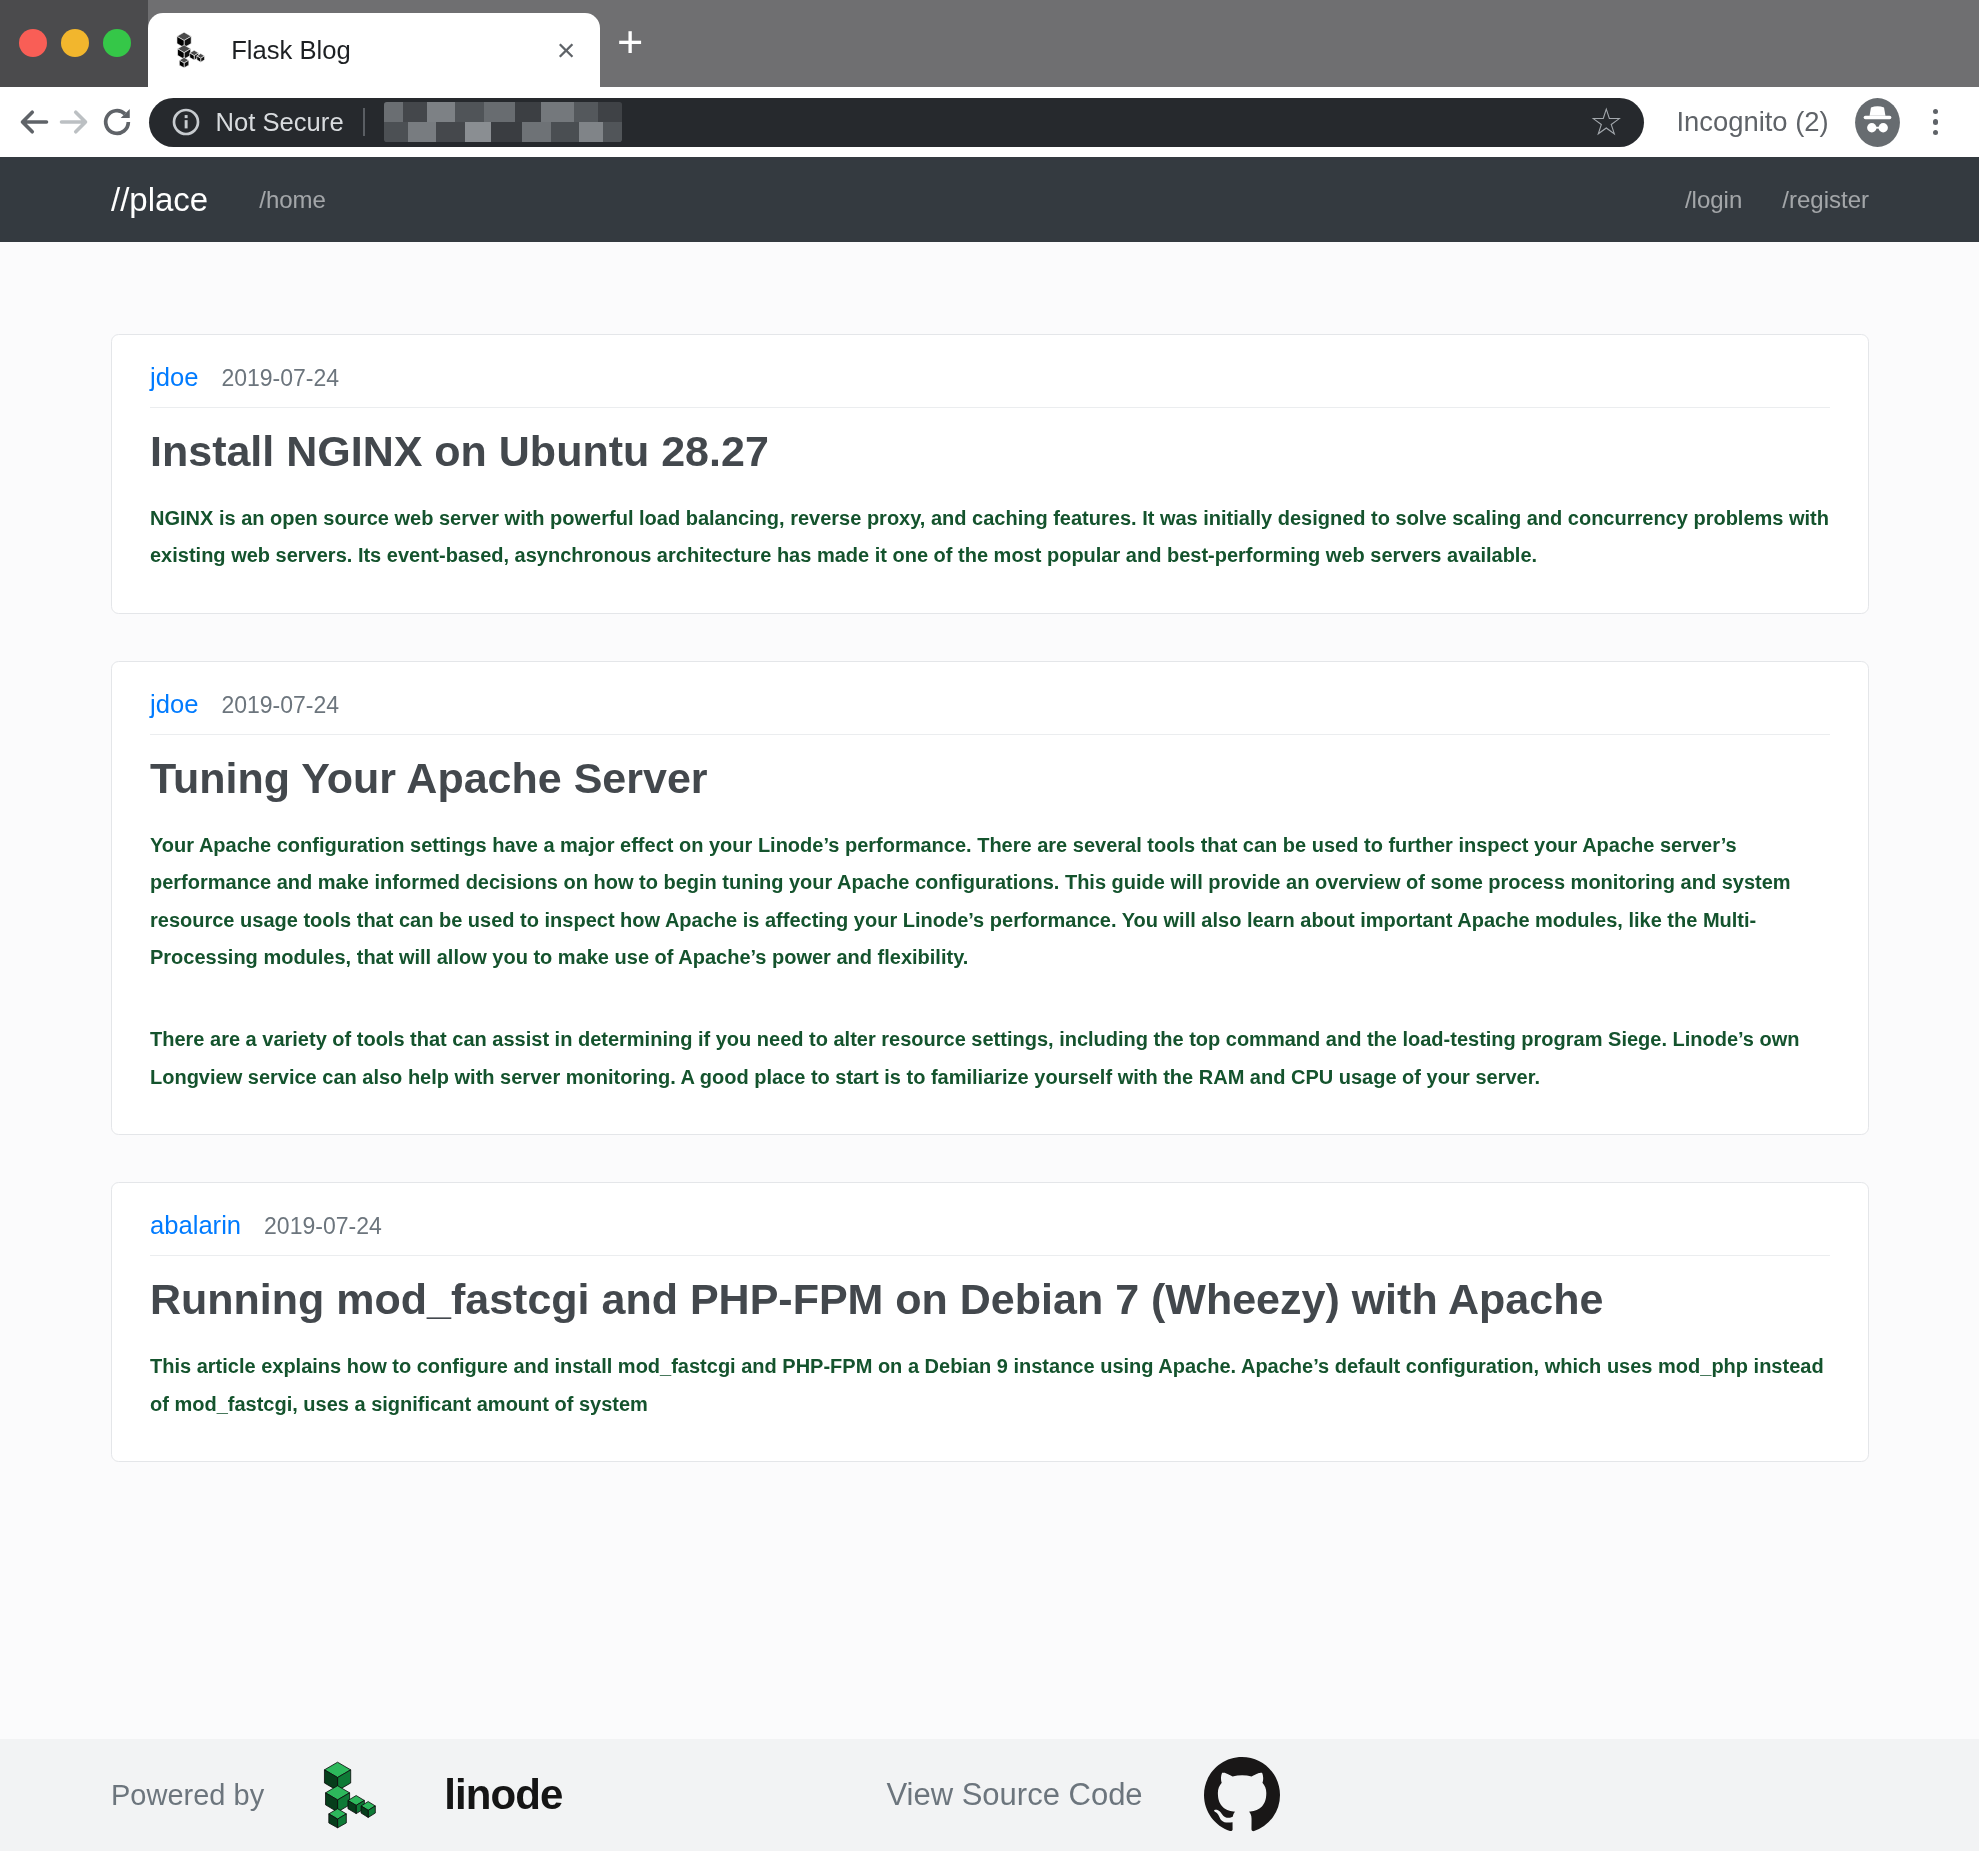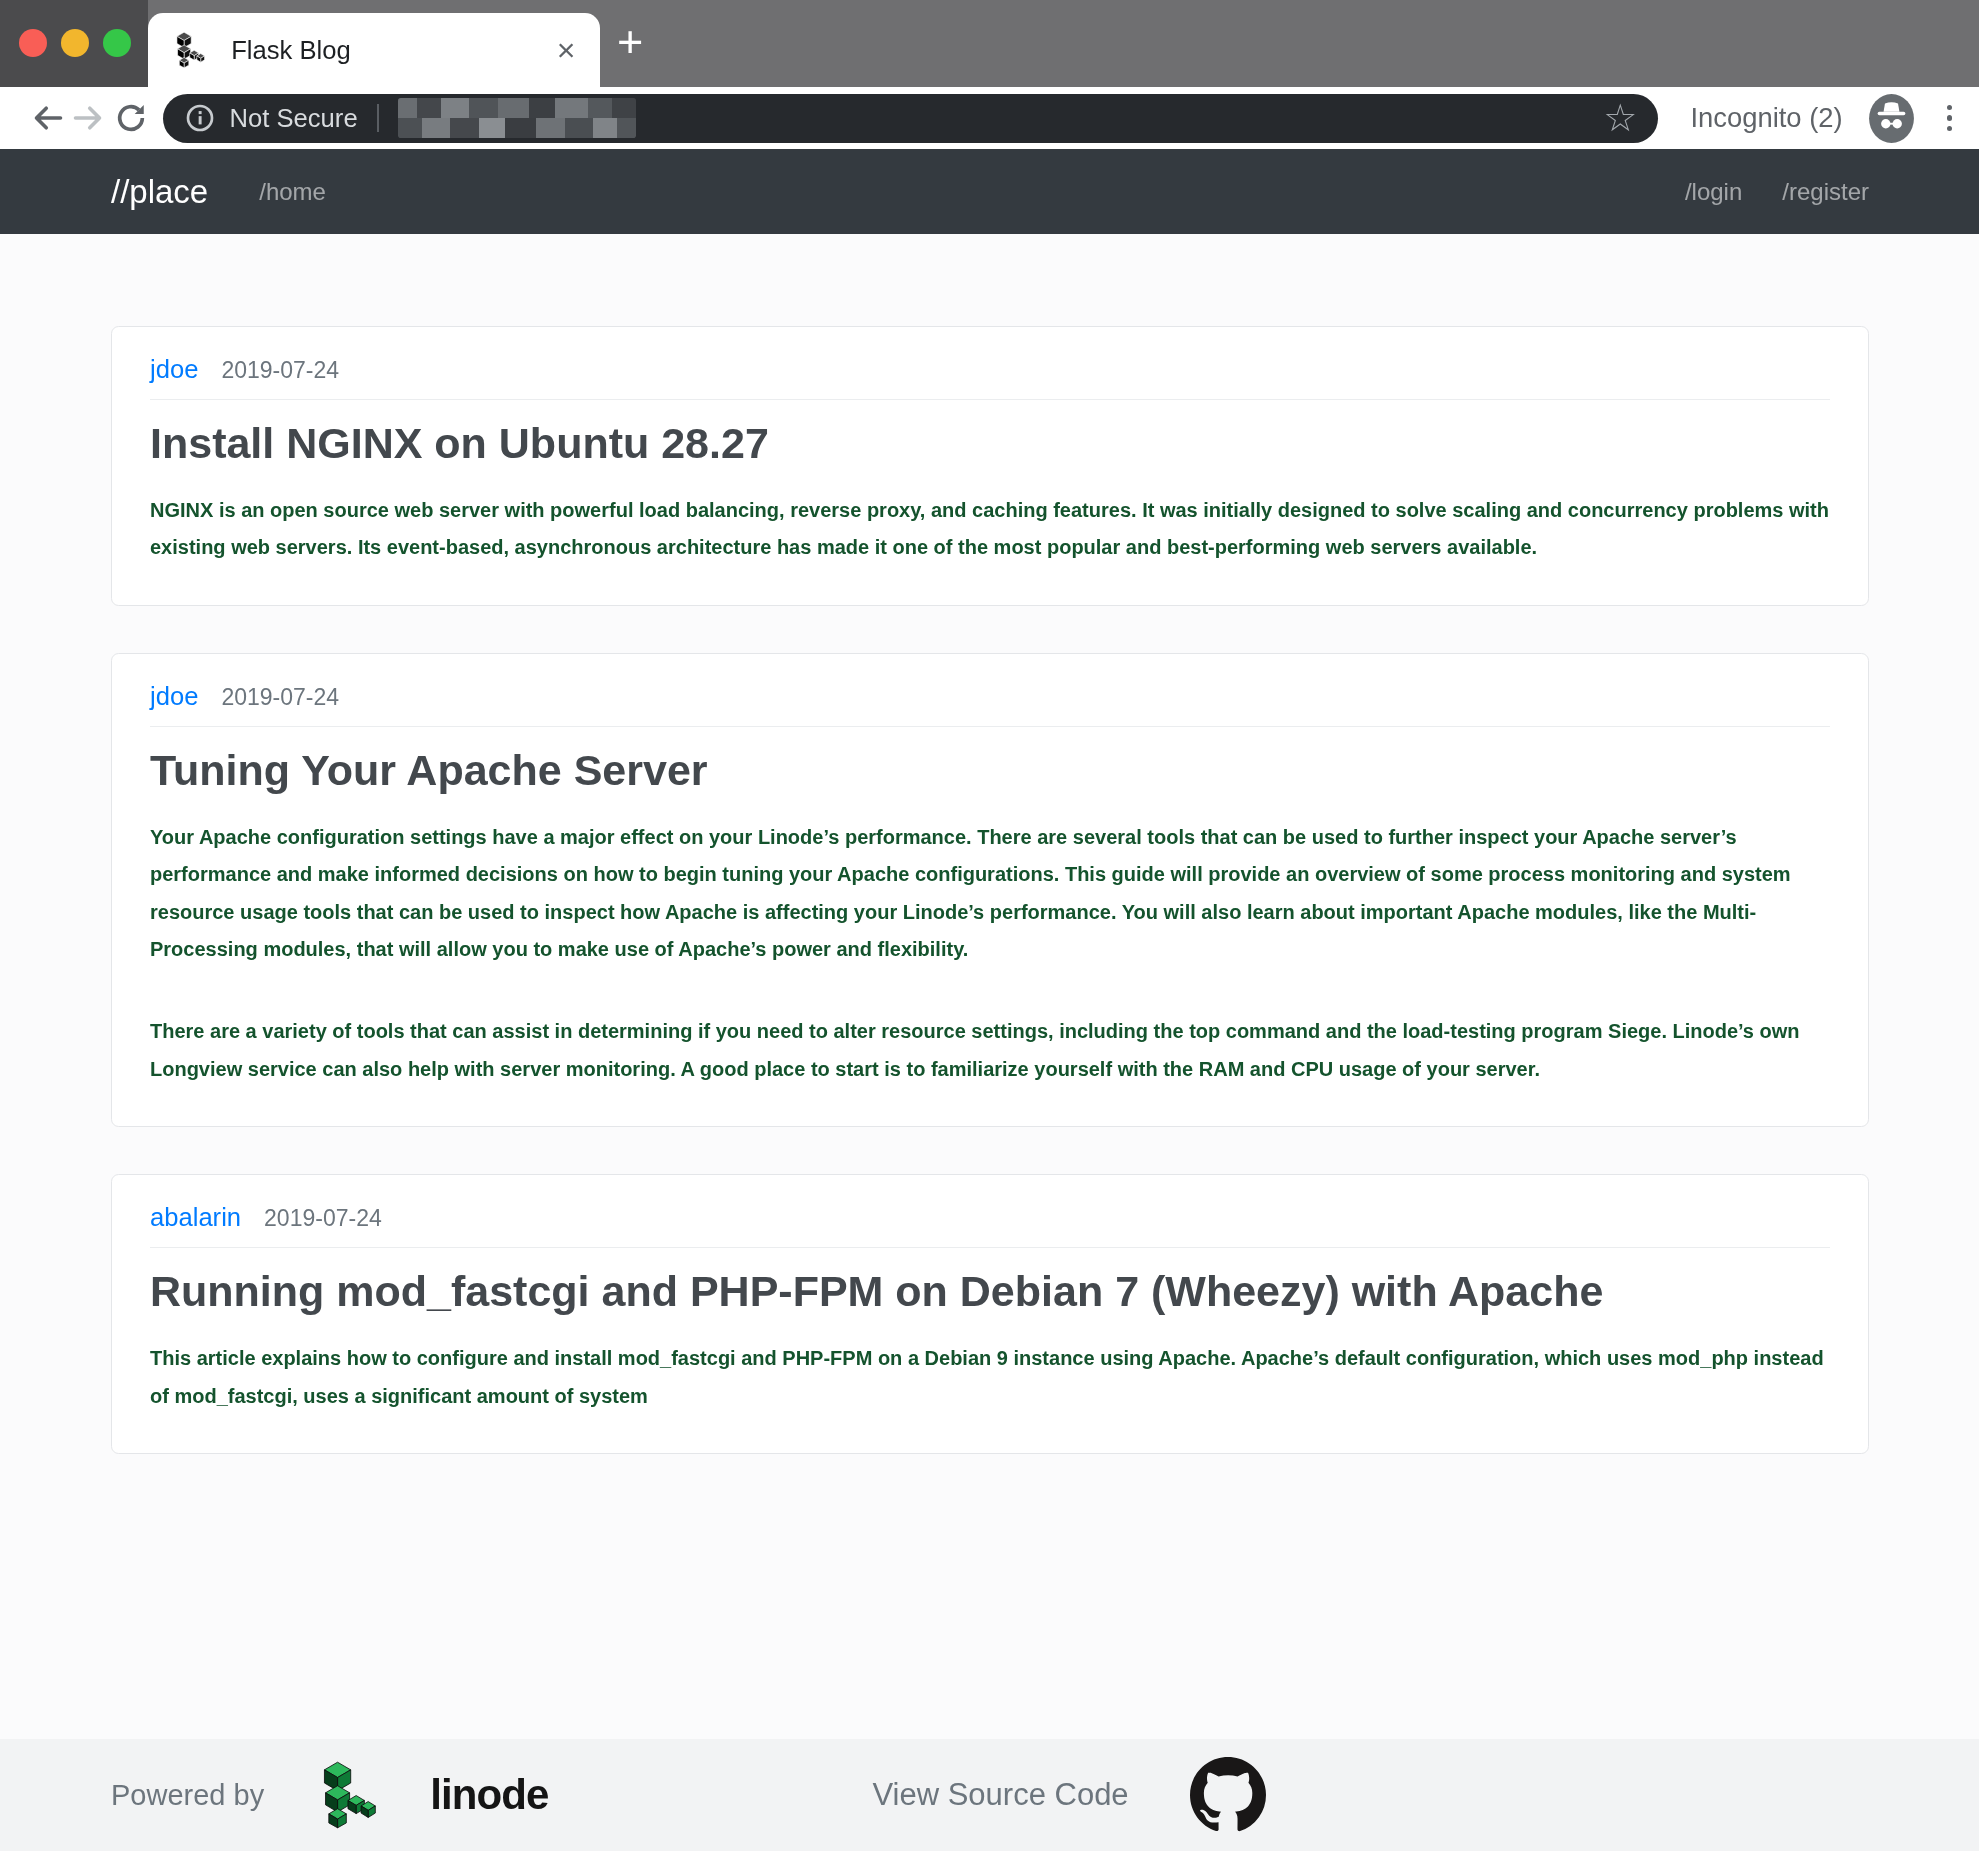--- a/index.html
+++ b/index.html
@@ -15,21 +15,21 @@
   .light{width:28px;height:28px;border-radius:50%;display:inline-block;}
   .light.red{background:#f95e56;}
   .light.yellow{background:#f2b62d;}
   .light.green{background:#35c748;}
   .tab{position:absolute;left:148px;top:13.2px;width:452px;height:74px;background:#ffffff;
     border-radius:15px 15px 0 0;display:flex;align-items:center;padding:0 24.6px;box-sizing:border-box;}
   .favicon{width:34px;height:38px;flex:none;display:inline-flex;}
   .tab-title{margin-left:24.6px;font-size:25.6px;color:#1d2023;}
   .tab-close{margin-left:auto;font-size:32px;color:#5f6368;line-height:1;cursor:pointer;}
   .newtab{position:absolute;left:617px;top:15px;font-size:45px;font-weight:400;color:#ffffff;line-height:1.2;}
-  .toolbar{height:62px;background:#ffffff;display:flex;align-items:center;padding:0 21px 0 26px;}
+  .toolbar{height:70px;background:#ffffff;display:flex;align-items:center;padding:0 21px 0 12px;}
   .navbtn{width:42px;height:42px;display:inline-flex;align-items:center;justify-content:center;flex:none;}
   .omnibox{height:49px;flex:1;max-width:1495px;background:#26292d;border-radius:24.6px;margin-left:11.4px;
     display:flex;align-items:center;padding:0 21px;box-sizing:border-box;}
   .notsecure{color:#d8dbde;font-size:25.6px;margin-left:13.2px;}
   .ombar-sep{width:1.9px;height:28px;background:#5a5e63;margin:0 19px;}
   .url-blur{width:238px;height:40px;border-radius:2.8px;overflow:hidden;}
   .url-blur .r1{height:20px;background:linear-gradient(90deg,#6a6e72 0 8%,#44474b 8% 18%,#7d8185 18% 30%,#505458 30% 42%,#686c70 42% 55%,#3c3f43 55% 66%,#74787c 66% 80%,#54585c 80% 90%,#3f4246 90% 100%);}
   .url-blur .r2{height:20px;background:linear-gradient(90deg,#4c5054 0 10%,#787c80 10% 22%,#45484c 22% 34%,#8a8e92 34% 45%,#3a3d41 45% 58%,#6e7276 58% 70%,#4a4e52 70% 82%,#808488 82% 92%,#515559 92% 100%);}
   .star{margin-left:auto;font-size:38px;color:#a3a8ad;line-height:1;}
   .incog-area{display:flex;align-items:center;margin-left:32px;flex:none;}
@@ -55,21 +55,21 @@
   .card hr{border:0;border-top:1.9px solid #ebedef;margin:15px 0 0;}
   .post-title{font-size:43px;line-height:1.25;font-weight:700;color:#43484d;margin:17px 0 21px;}
   .post-body p{font-size:20px;line-height:1.88;color:#14532d;margin:0 0 44px;font-weight:bold;}
   .post-body p:last-child{margin-bottom:0;}
   
   .footer{position:absolute;left:0;bottom:0;width:100%;height:112px;background:#f2f3f4;z-index:5;
     display:flex;align-items:center;}
   .footer-inner{width:1758px;margin:0 auto;display:flex;align-items:center;gap:40px;}
   .powered{font-size:29px;color:#6c757d;}
   .linode-logo{margin-left:17px;display:inline-flex;}
-  .linode-word{margin-left:14px;font-size:42px;font-weight:700;color:#151515;letter-spacing:-0.9px;}
+  .linode-word{margin-left:28px;font-size:42px;font-weight:700;color:#151515;letter-spacing:-0.9px;}
   .viewsrc{margin-left:284px;font-size:31px;color:#6c757d;}
   .gh{margin-left:21px;display:inline-flex;}
 </style>
 </head>
 <body>
 
 <div class="tabstrip">
   <div class="corner-dark"></div>
   <div class="traffic">
     <span class="light red"></span>

